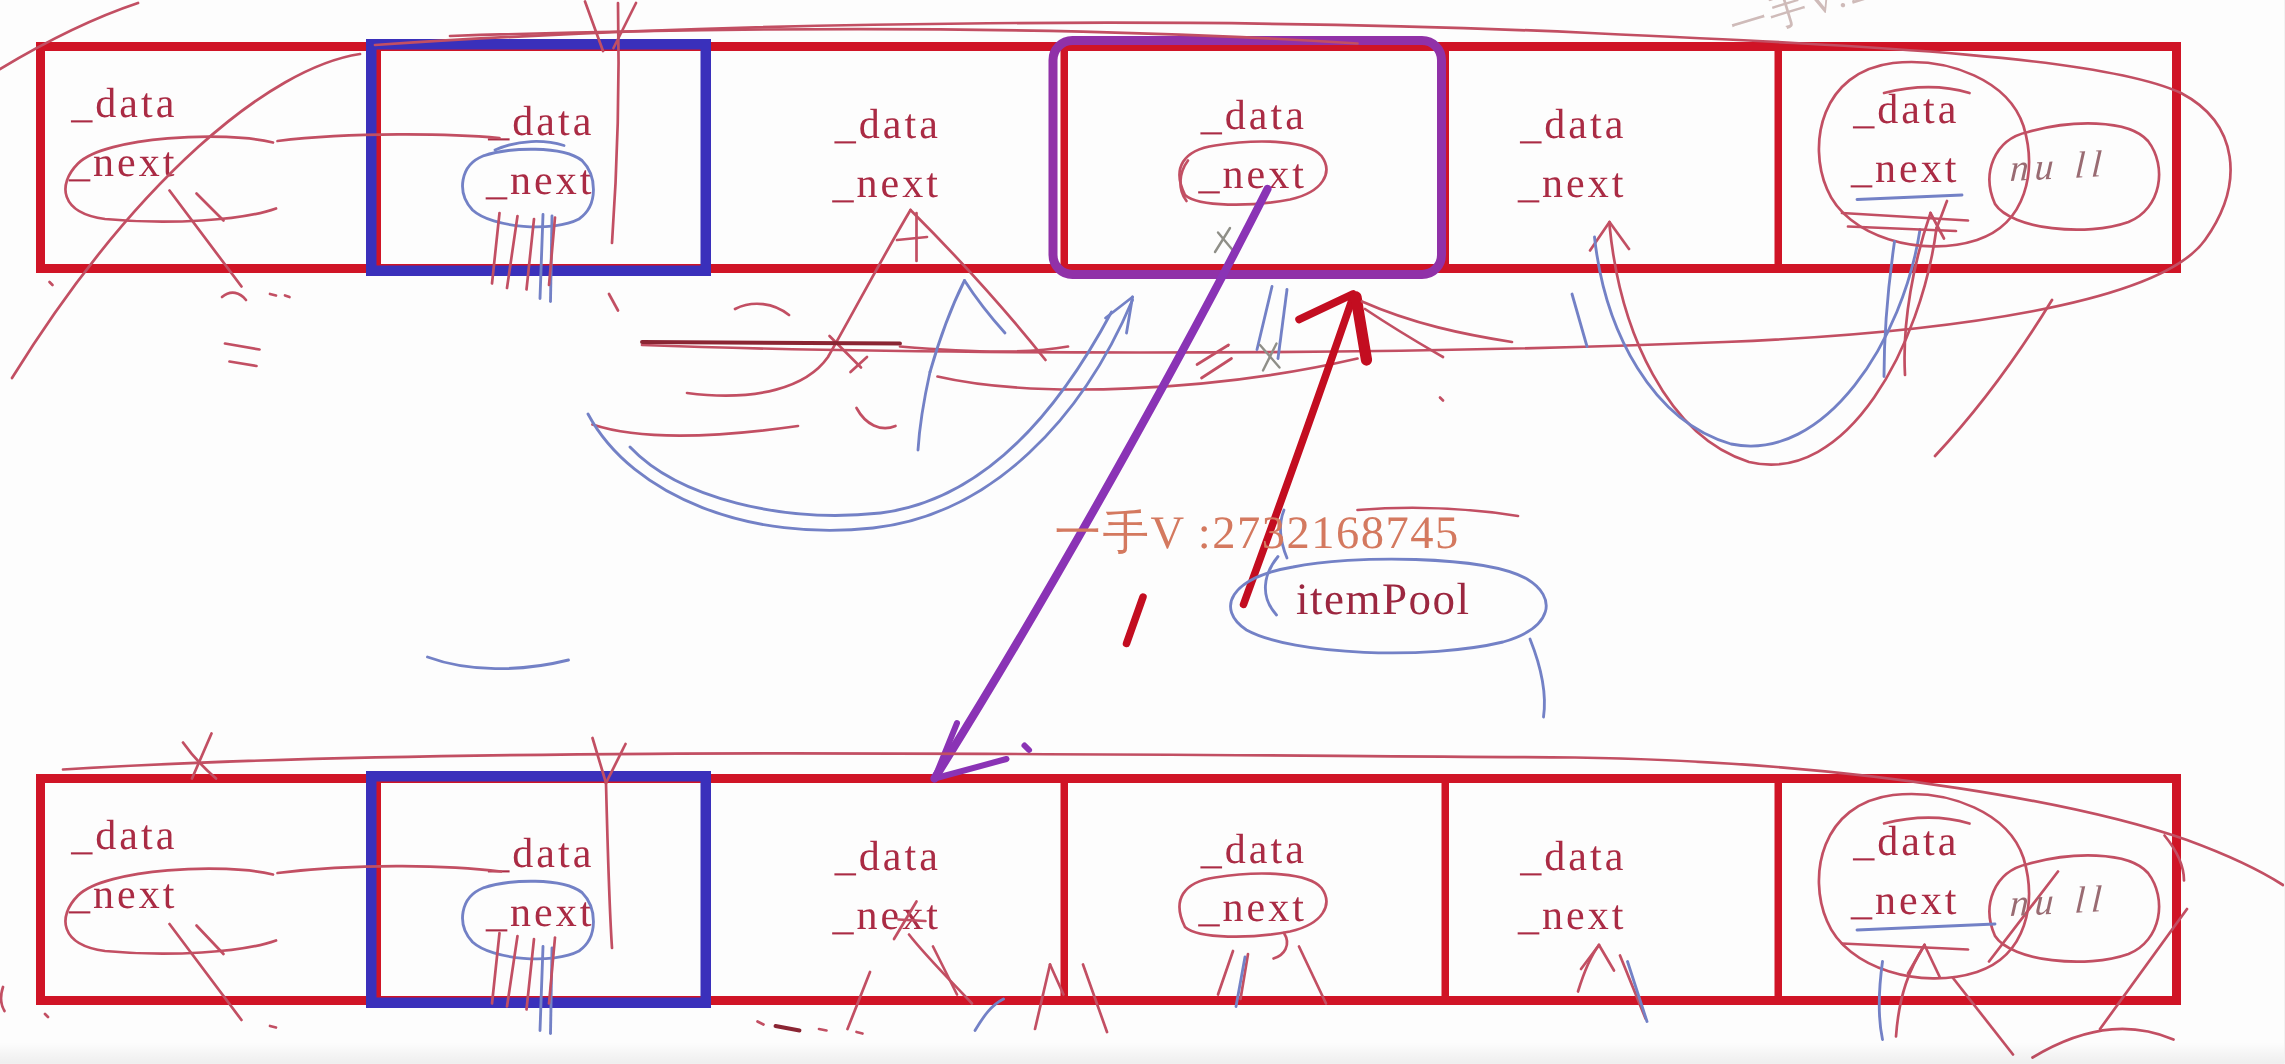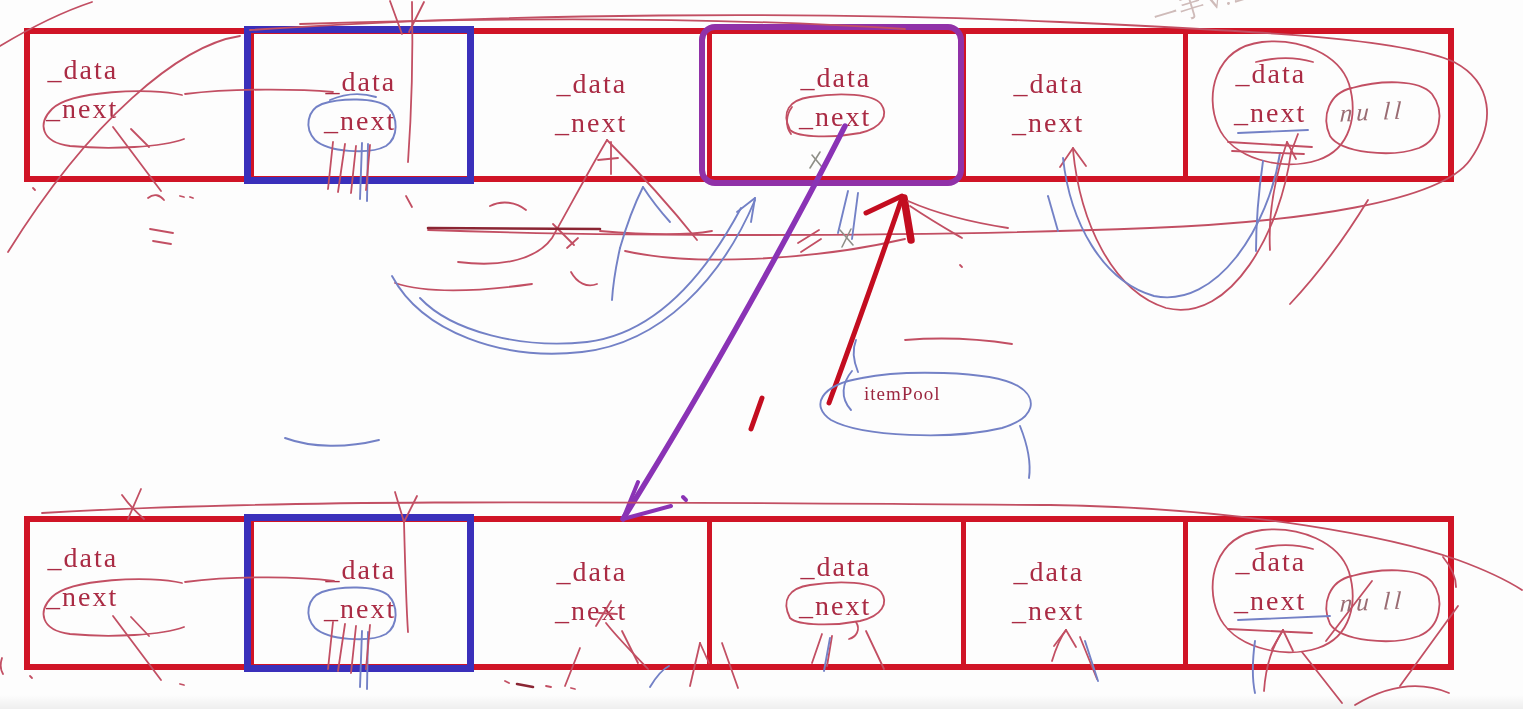--- a/index.html
+++ b/index.html
@@ -28,21 +28,21 @@
   .sb{stroke:var(--sketch-blue);stroke-width:1.9;}
   .sg{stroke:var(--sketch-gray);stroke-width:1.6;}
   .ap{stroke:var(--arrow-purple);stroke-width:5.5;}
   .ap2{stroke:var(--arrow-purple);stroke-width:4;}
   .ar{stroke:var(--arrow-red);stroke-width:5;}
   .ar2{stroke:var(--arrow-red);stroke-width:7.5;}
   .wm-center{position:absolute;left:703px;top:334px;font-size:31px;letter-spacing:1px;
     color:var(--watermark-salmon);font-family:"Liberation Serif","DejaVu Serif",serif;}
   .wm-corner{position:absolute;left:1152px;top:-12px;font-size:25px;letter-spacing:2px;
     color:#c7b0ae;opacity:.85;transform:rotate(-17deg);}
-  .itempool{position:absolute;left:864px;top:383px;font-size:19px;letter-spacing:1px;
+  .itempool{position:absolute;left:864px;top:383px;font-size:30px;letter-spacing:1px;
     color:var(--itempool-red);}
   .null-note{position:absolute;font-size:25px;letter-spacing:4px;color:var(--null-ink);
     font-style:italic;transform:rotate(-3deg) skewX(-6deg);}
   .null-top{left:1340px;top:98px;}
   .null-bottom{left:1340px;top:588px;}
 </style>
 </head>
 <body>
 
 <div id="stage">
@@ -262,18 +262,19 @@
         <path class="sr" d="M1283,630 L1293,651"></path>
       <path class="sb" d="M1255,641 C1252,663 1252,679 1255,693"></path>
       <path class="sr" d="M1302,652 L1342,703"></path>
       <path class="sr" d="M1326,641 L1372,581"></path>
       <path class="sr" d="M1400,686 L1458,606"></path>
       <path class="sr" d="M1355,705 C1395,681 1425,683 1449,693"></path>
       <path class="sr" d="M1443,557 C1452,568 1456,578 1456,587"></path>
     </g>
   </svg>
 
+  <div class="wm-center">一手V :2732168745</div>
   <div class="wm-corner">一手V:2</div>
   <div class="itempool">itemPool</div>
   <div class="null-note null-top">nu ll</div>
   <div class="null-note null-bottom">nu ll</div>
 
 </div>
 
 </body></html>

